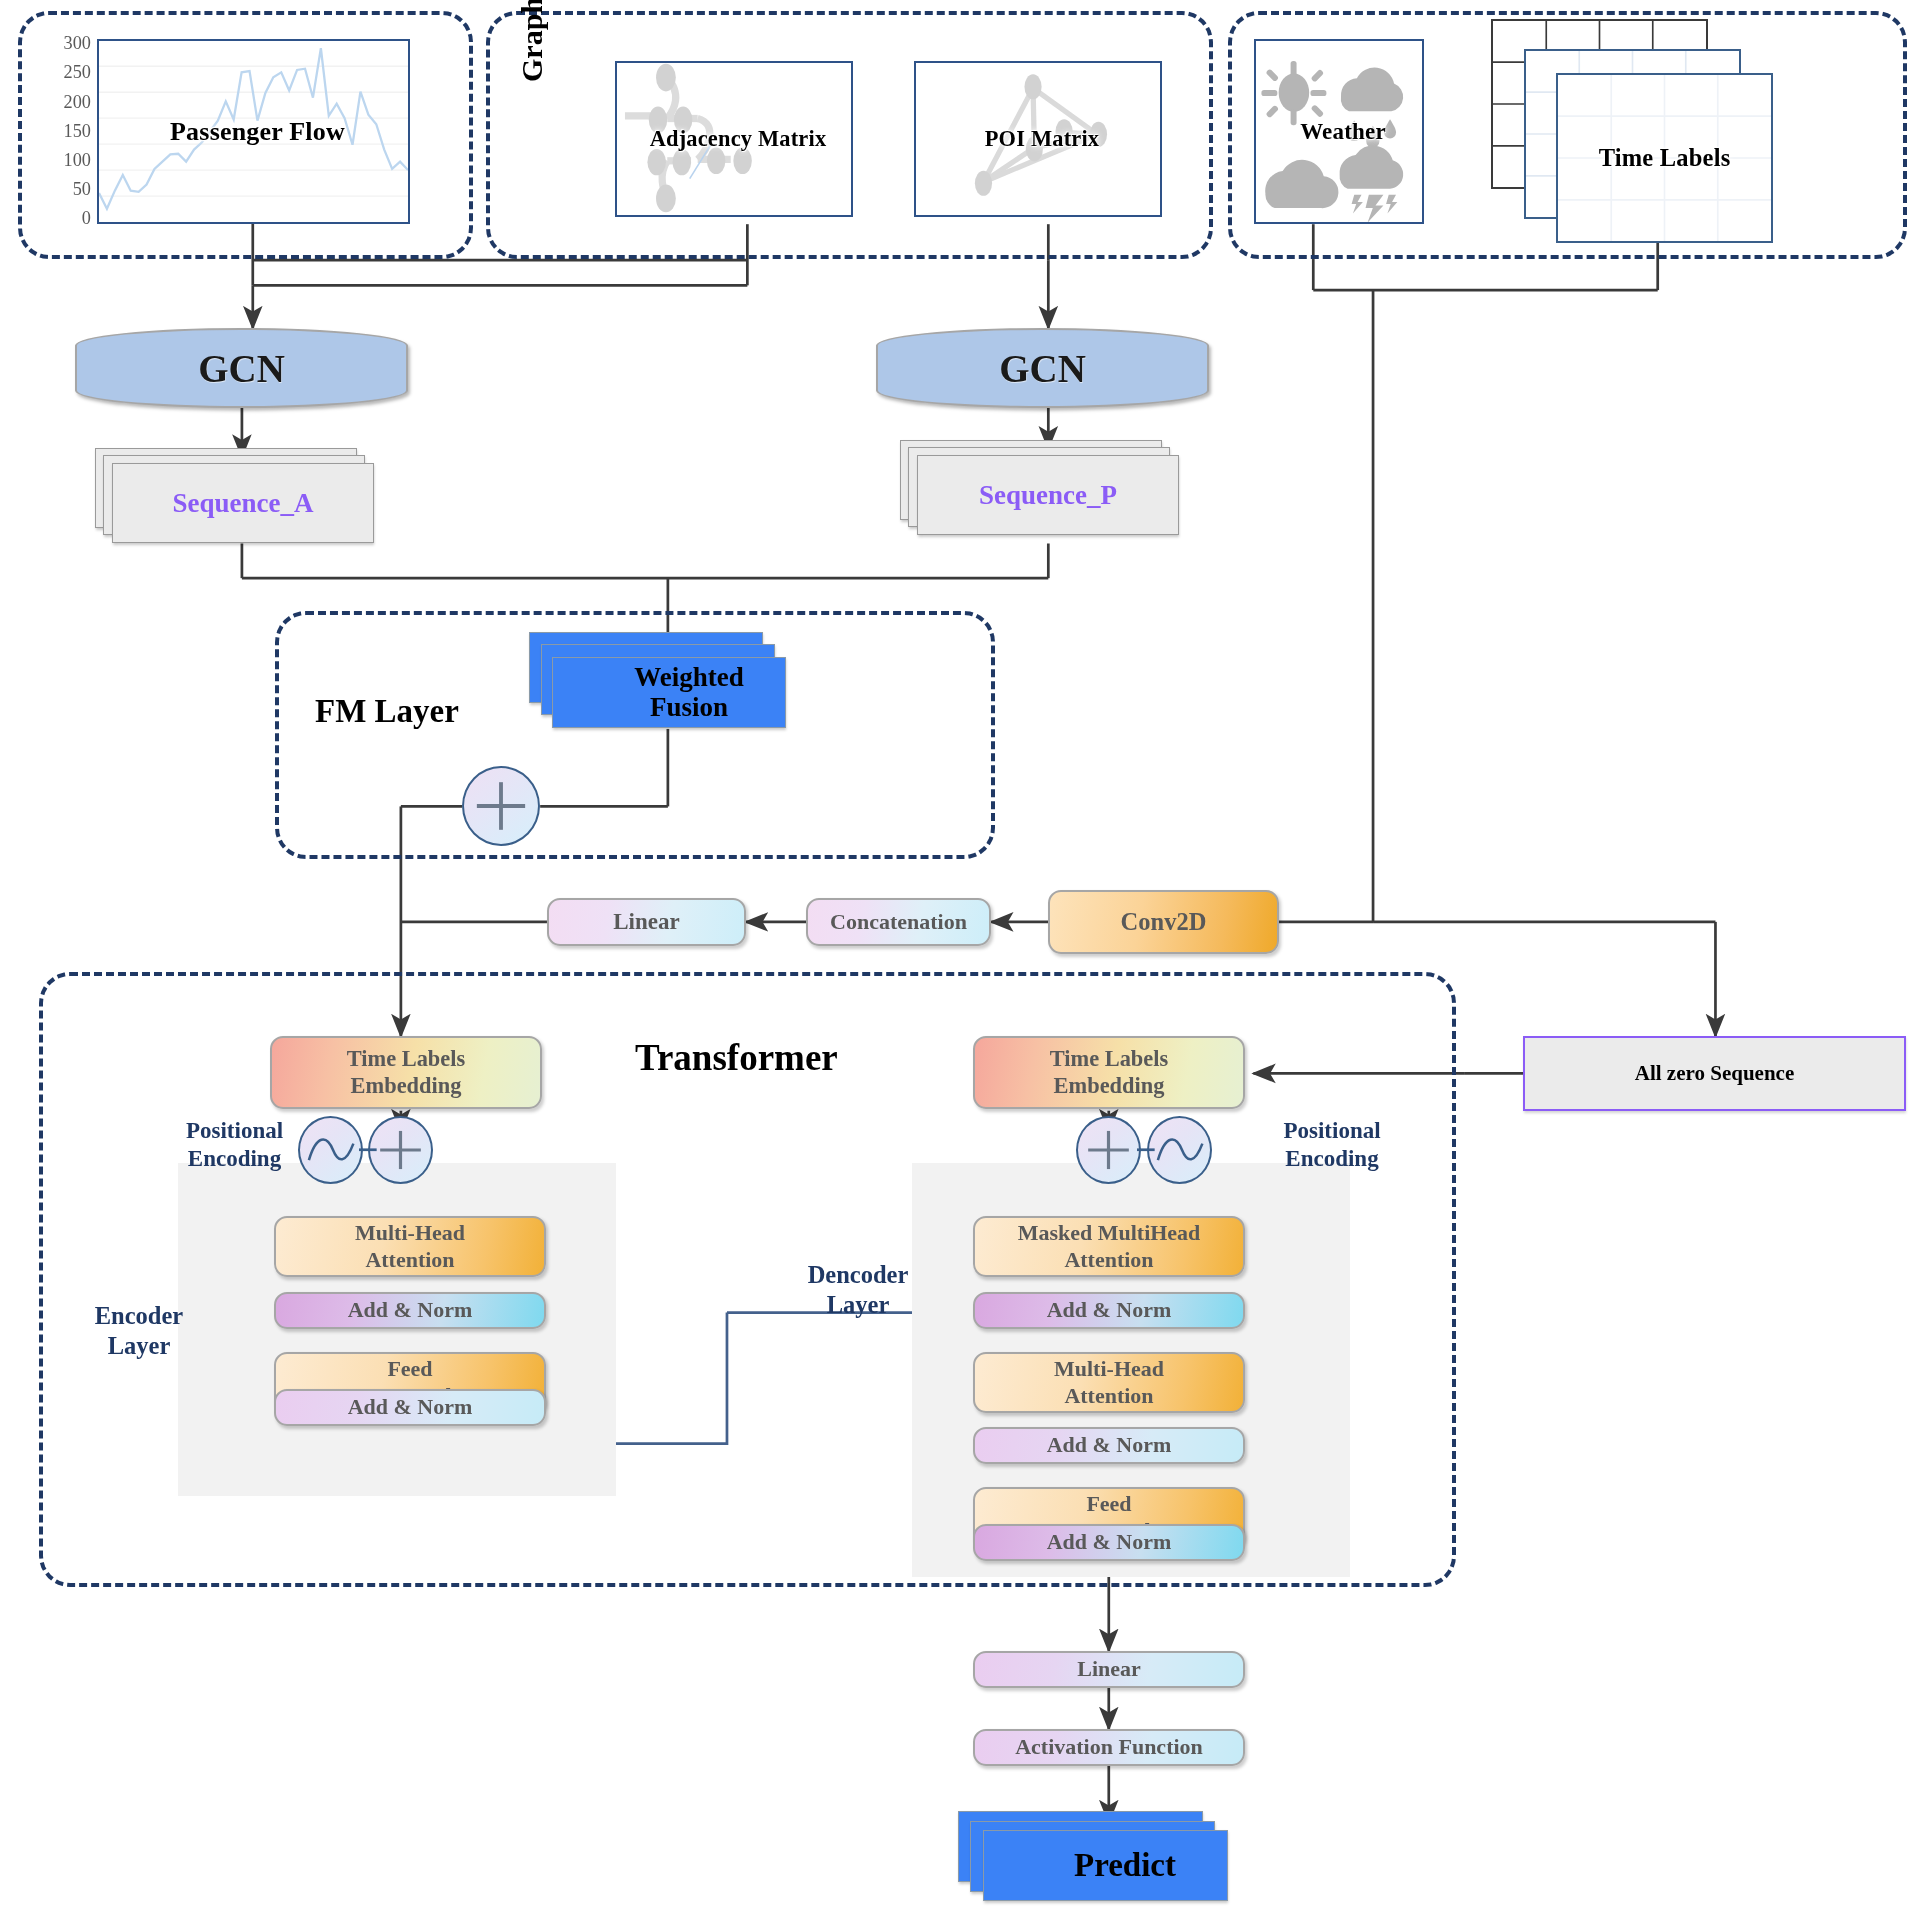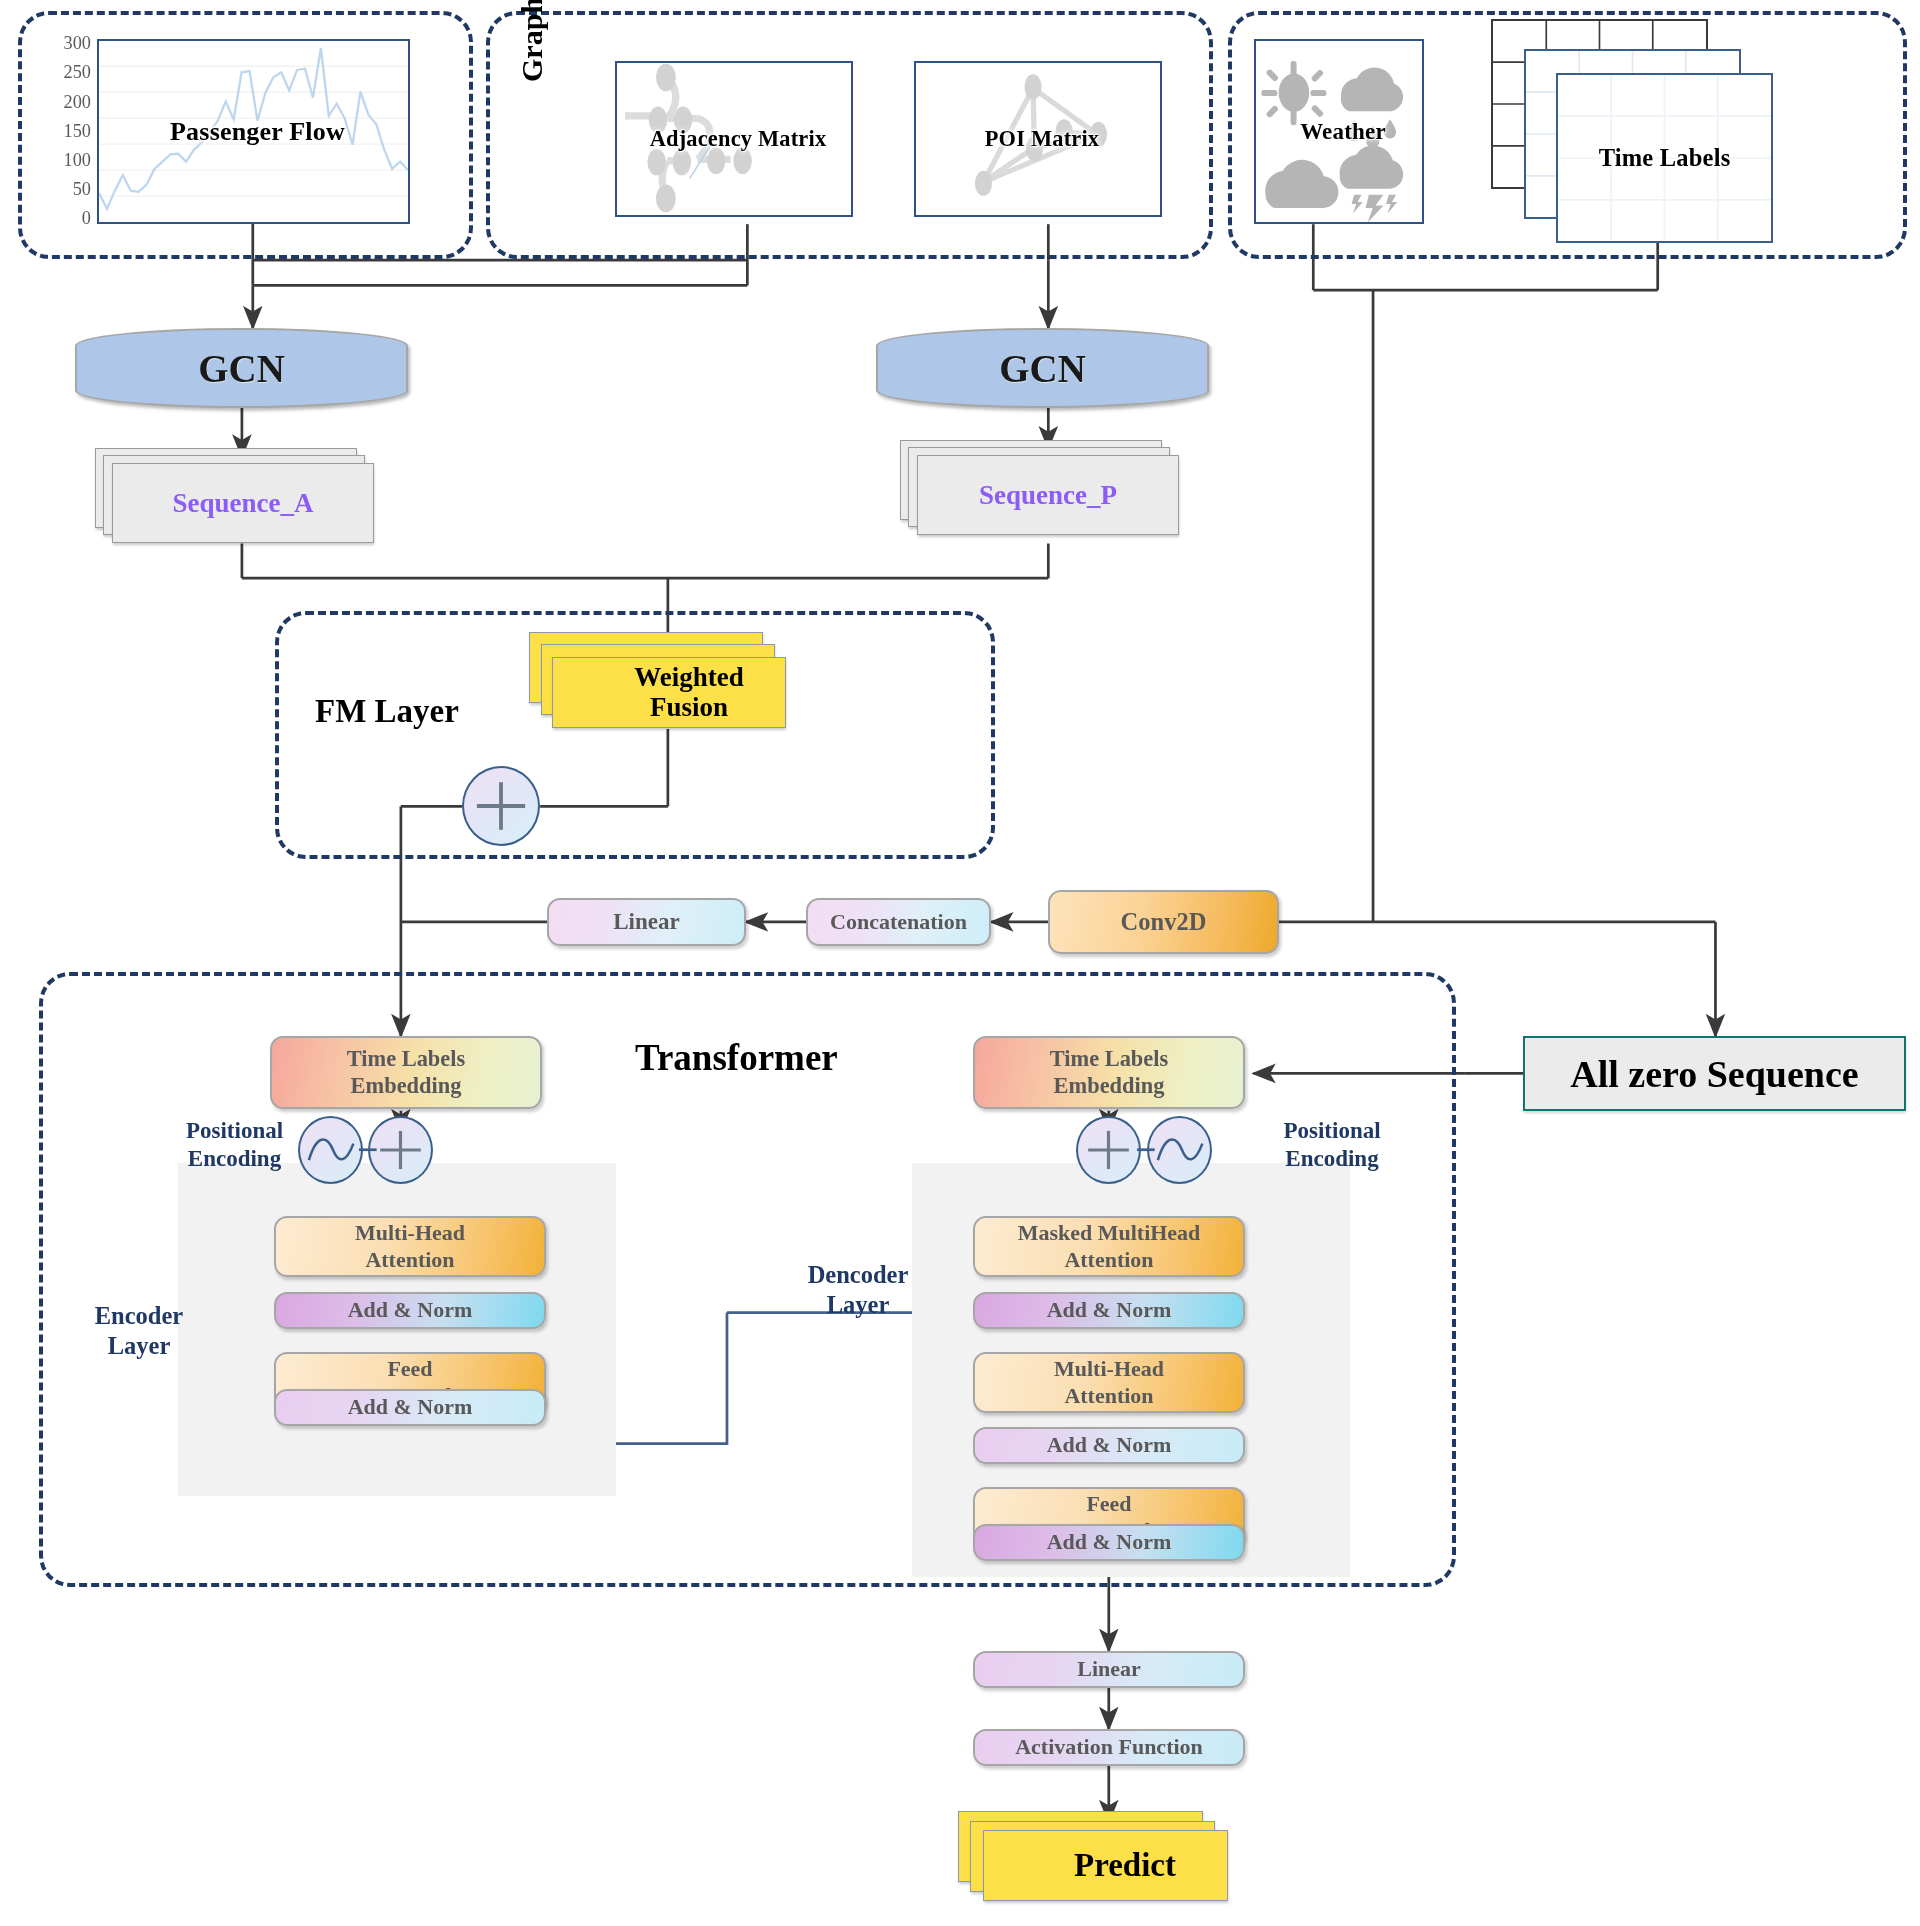--- a/index.html
+++ b/index.html
@@ -53,33 +53,33 @@
     box-shadow:1.4px 2px 2.7px rgba(0,0,0,.22);box-sizing:border-box;
   }
   .stackwrap .front{
     display:flex;align-items:center;justify-content:center;
     font-size:27px;font-weight:bold;color:#8b5cf6;white-space:nowrap;
   }
 
   
   .greenwrap{position:absolute;}
   .greenwrap .gsheet{
-    position:absolute;background:#fde047;border:1.4px solid #8a9aa8;
+    position:absolute;background:#3b82f6;border:1.4px solid #8a9aa8;
     box-shadow:1.4px 2px 2.7px rgba(0,0,0,.22);box-sizing:border-box;padding-left:40px;
   }
   .greenwrap .gfront{
     display:flex;align-items:center;justify-content:center;text-align:center;
     font-weight:bold;color:#000;line-height:1.12;
   }
 
   
   .greybox{
-    position:absolute;background:#ebebeb;border:2px solid #0f766e;
+    position:absolute;background:#ebebeb;border:2px solid #8b5cf6;
     box-sizing:border-box;display:flex;align-items:center;justify-content:center;
-    font-size:38px;font-weight:bold;color:#000;white-space:nowrap;
+    font-size:21px;font-weight:bold;color:#000;white-space:nowrap;
     box-shadow:1.4px 2px 2.7px rgba(0,0,0,.18);
   }
 
   
   .pill{
     position:absolute;box-sizing:border-box;
     border:2px solid #a6a6a6;border-radius:13px;
     display:flex;align-items:center;justify-content:center;text-align:center;
     font-weight:bold;color:#595959;line-height:1.2;
     box-shadow:2px 2.7px 3.4px rgba(0,0,0,.2);

